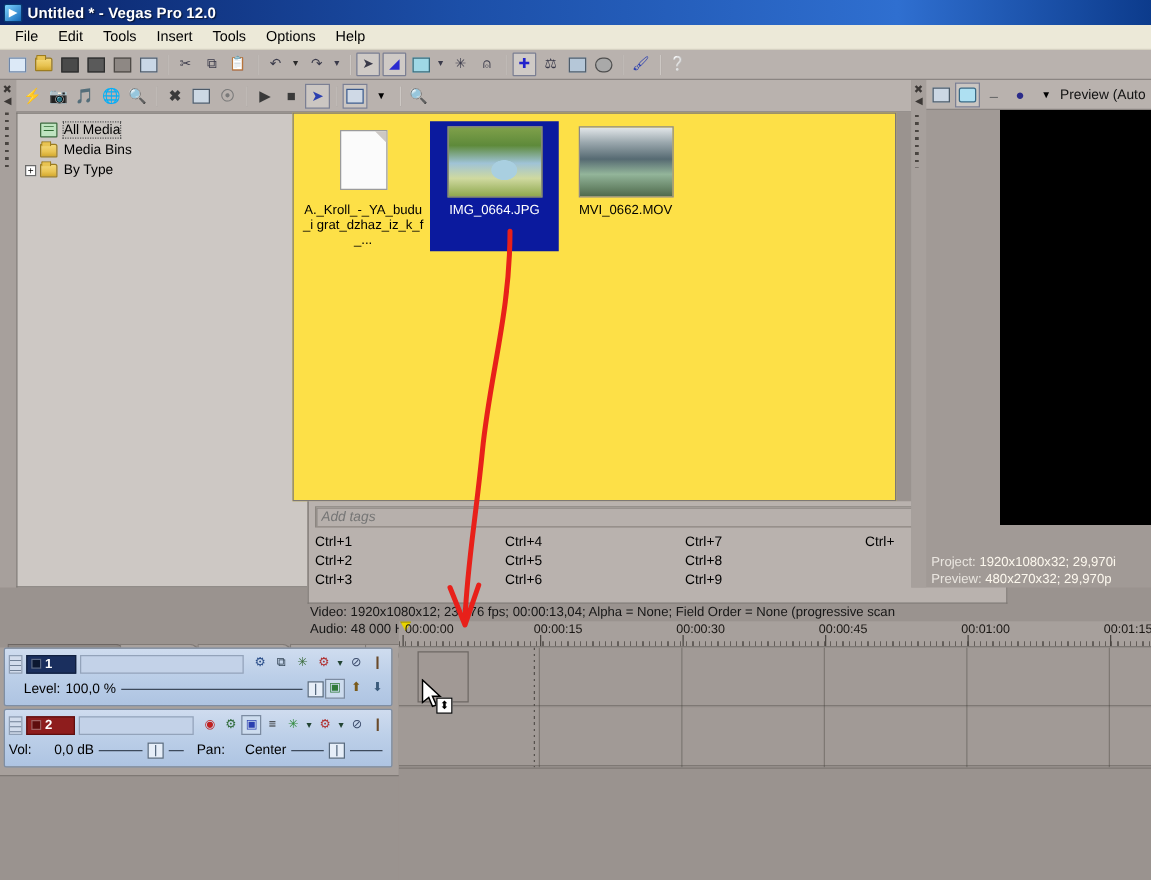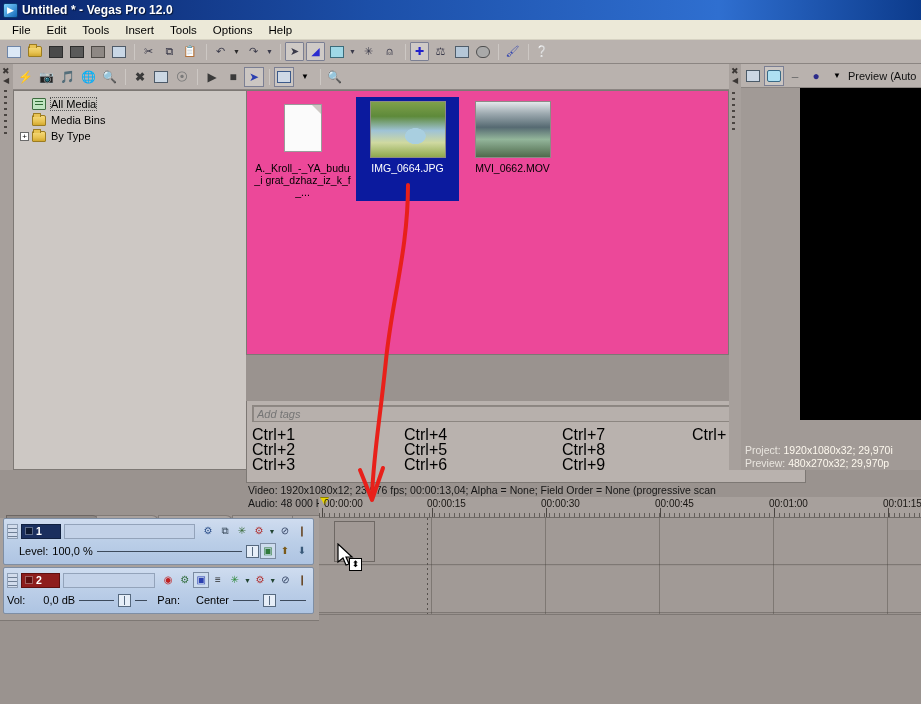--- a/index.html
+++ b/index.html
@@ -124,22 +124,22 @@
     background: #bfe4c0; border: 1px solid #3d6b3f; border-radius: 1px;
     position: relative;
   }
   .allmedia-ico:after {
     content:''; position:absolute; left:2px; top:2px; right:2px; bottom:3px;
     background: repeating-linear-gradient(to bottom, #2f6b33 0 1px, #bfe4c0 1px 3px);
   }
   .treerow.sel .lbl { background: #c8c4bf; outline: 1px dotted #555; }
 
   .thumbpane {
-    position: absolute; left: 246px; top: 26px; width: 483px; height: 265px;
-    background: #ec4899; border: 1px solid #7d7874;
+    position: absolute; left: 234px; top: 26px; width: 483px; height: 311px;
+    background: #fde047; border: 1px solid #7d7874;
     overflow: hidden;
   }
   .thumbs { display: flex; padding: 6px 2px 0 4px; }
   .thumbcell {
     width: 103px; padding: 4px 2px 3px 2px; margin-right: 2px;
     display: flex; flex-direction: column; align-items: center;
     cursor: default;
   }
   .thumbcell.selected { background: #0b1a9e; }
   .thumbimg { width: 76px; height: 57px; margin-bottom: 4px; border: 1px solid #8d8a86; }
@@ -172,21 +172,21 @@
     background: #b9b2ae; border: 1px solid #7d7874; border-top: none;
     padding: 4px 5px 0 5px;
   }
   .tagsinput {
     width: 100%; height: 17px; background: #b7b0ac;
     border: 1px solid #8c8681; box-shadow: inset 1px 1px 0 #8e8884;
     font-size: 11px; font-style: italic; color: #8b8480;
     padding: 1px 4px; line-height: 14px;
   }
   .ctrlgrid {
-    position: relative; margin-top: 5px; height: 48px; font-size: 16px;
+    position: relative; margin-top: 5px; height: 48px; font-size: 11px;
   }
   .ctrlcol { position: absolute; top: 0; }
   .ctrlcol div { height: 15px; line-height: 15px; }
 
   .propline {
     position: absolute; left: 246px; width: 483px; height: 13px;
     font-size: 10.5px; color: #161616; white-space: nowrap; overflow: hidden;
     padding-left: 2px;
   }
   .propline.a { top: 420px; }
@@ -527,21 +527,21 @@
         <div class="ctrlcol" style="left:0;">
           <div>Ctrl+1</div>
           <div>Ctrl+2</div>
           <div>Ctrl+3</div>
         </div>
         <div class="ctrlcol" style="left:152px;">
           <div>Ctrl+4</div>
           <div>Ctrl+5</div>
           <div>Ctrl+6</div>
         </div>
-        <div class="ctrlcol" style="left:310px;text-align:right;">
+        <div class="ctrlcol" style="left:296px;text-align:right;">
           <div>Ctrl+7</div>
           <div>Ctrl+8</div>
           <div>Ctrl+9</div>
         </div>
         <div class="ctrlcol" style="left:440px;">
           <div>Ctrl+</div>
         </div>
       </div>
     </div>
 

